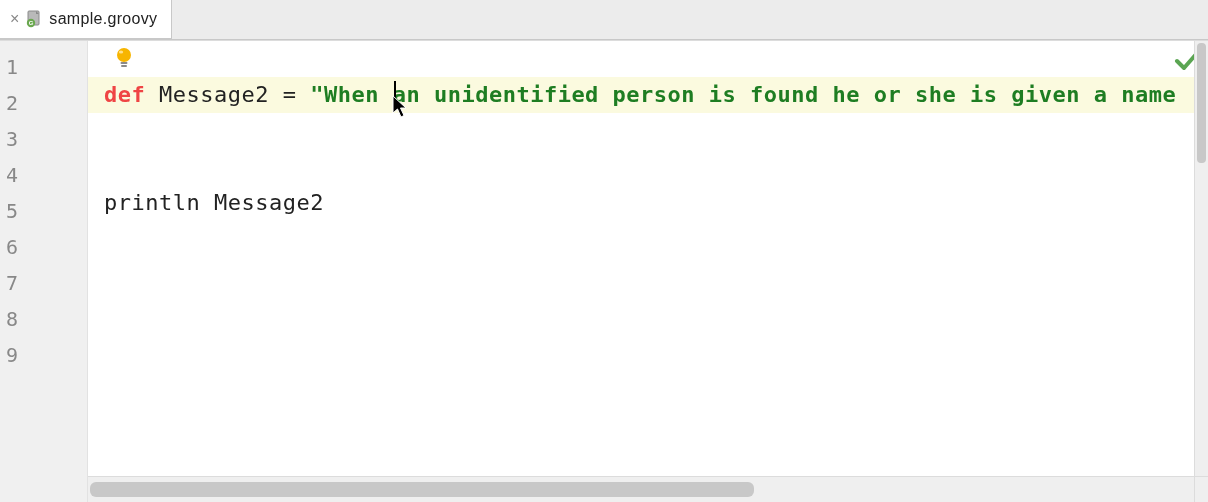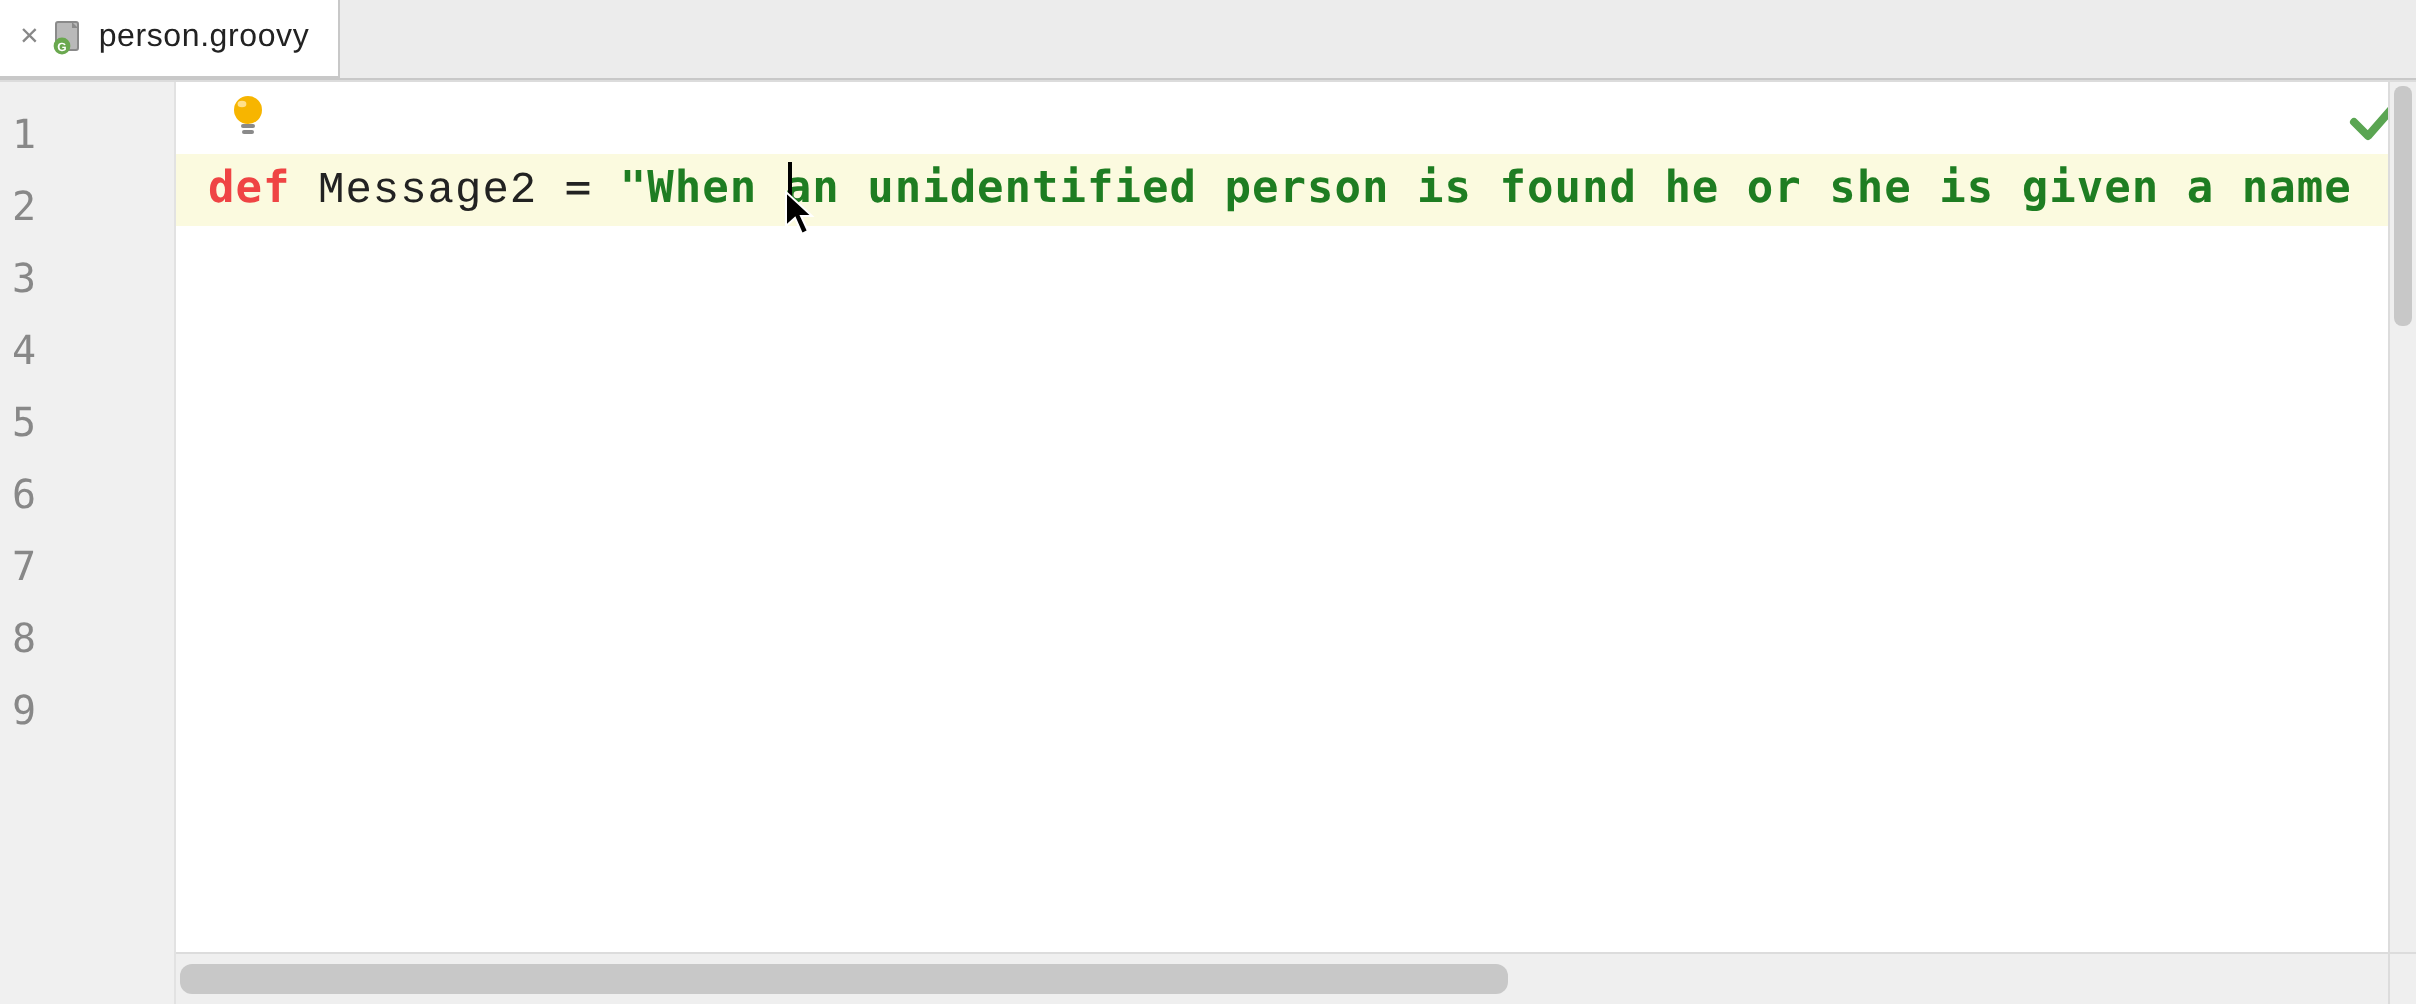--- a/index.html
+++ b/index.html
@@ -73,21 +73,21 @@
     font-size: 22px;
     padding-left: 16px;
     font-family: inherit;
     letter-spacing: 0.5px;
     position: relative;
   }
   .line.current {
     background: #fbfadf;
   }
   .kw { color: #ef4444; font-weight: 700; }
-  .id { color: #222; font-family: Liberation Mono, monospace; }
+  .id { color: #222; }
   .op { color: #222; }
   .str { color: #1e7d22; font-weight: 700; }
   .stmt { color: #222; }
 
   
   .bulb {
     position: absolute;
     left: 26px; top: 6px;
   }
   .bulb svg { width: 20px; height: 26px; display:block; }
@@ -156,21 +156,21 @@
     <span class="close">×</span>
     <span class="ficon">
       <svg viewBox="0 0 18 18">
         <rect x="3" y="1" width="11" height="14" rx="1" fill="#b9b9b9"></rect>
         <rect x="3" y="1" width="11" height="14" rx="1" fill="none" stroke="#8a8a8a" stroke-width="1"></rect>
         <polygon points="11,1 14,4 11,4" fill="#8a8a8a"></polygon>
         <circle cx="6" cy="13" r="4.2" fill="#6aa84f"></circle>
         <text x="6" y="15.4" text-anchor="middle" font-size="6" font-family="Arial" fill="#fff" font-weight="bold">G</text>
       </svg>
     </span>
-    <span class="fname">person.groovy</span>
+    <span class="fname">sample.groovy</span>
   </div>
 </div>
 
 <div class="editor-wrap">
 
   <div class="gutter" id="gutter">
       <div class="ln">1</div>
       <div class="ln">2</div>
       <div class="ln">3</div>
       <div class="ln">4</div>
@@ -198,20 +198,21 @@
       </svg>
     </span>
   <div class="line"></div>
       <div class="line current"><span class="kw">def</span> <span class="id">Message2</span> <span class="op">=</span> <span class="str">"When an unidentified person is found he or she is given a name</span><span class="caret"></span><span class="cursor-arrow">
           <svg viewBox="0 0 18 24">
             <path d="M1 1 L1 18 L5.5 14 L9 22 L12 20.5 L8.5 13 L14 13 Z" fill="#000" stroke="#fff" stroke-width="1"></path>
           </svg>
         </span></div>
       <div class="line"></div>
       <div class="line"></div>
+      <div class="line"><span class="stmt">println Message2</span></div>
       <div class="line"></div>
       <div class="line"></div>
       <div class="line"></div>
       <div class="line"></div>
     </div>
 
   <div class="vscroll">
     <div class="thumb"></div>
   </div>
   <div class="hscroll">

